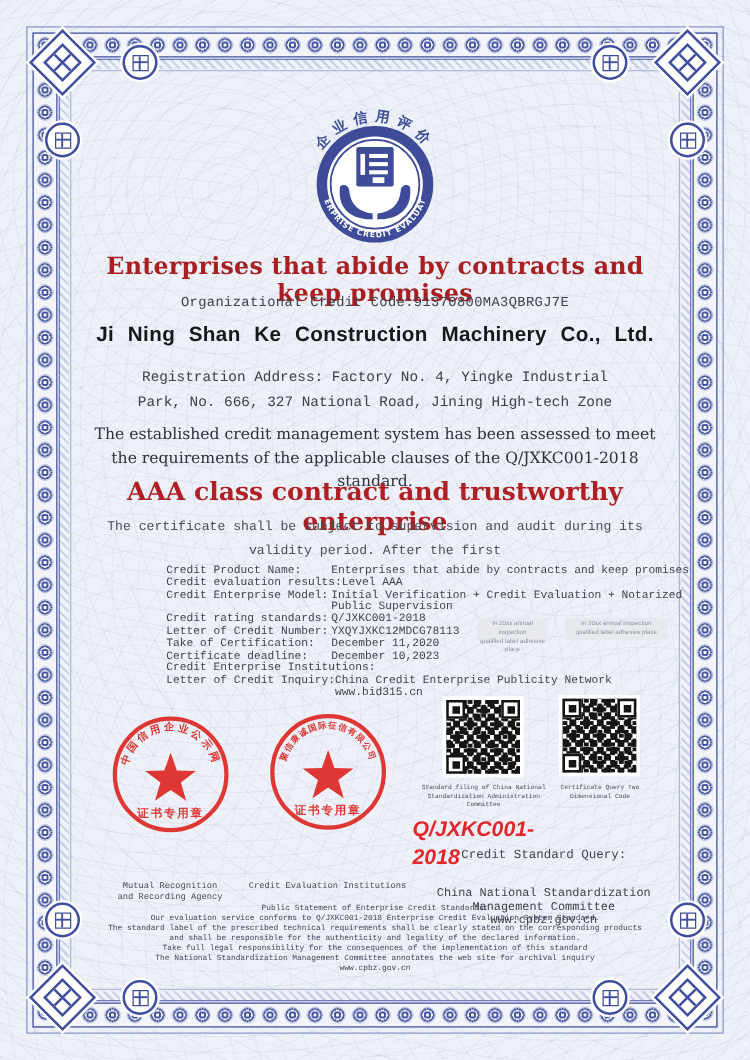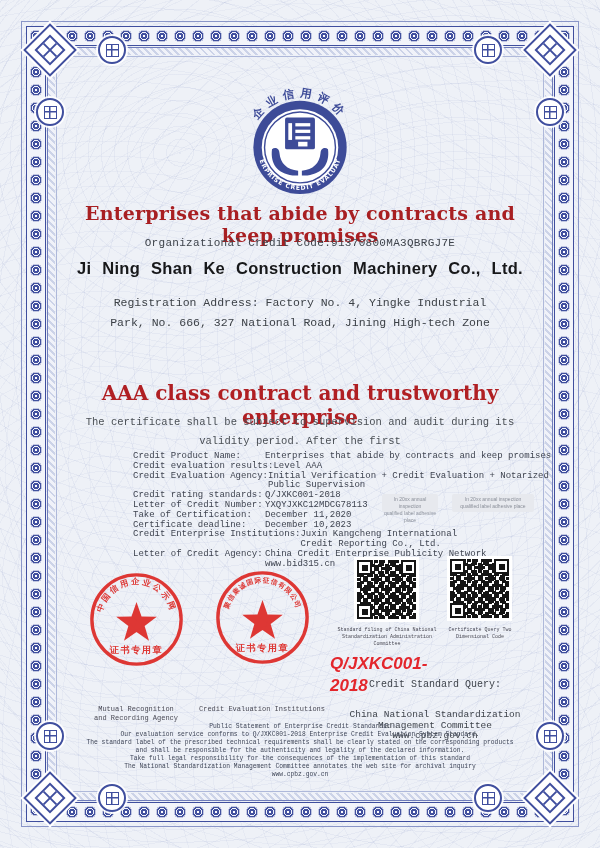--- a/index.html
+++ b/index.html
@@ -132,61 +132,63 @@
     </text>
   </svg>
 
   <div class="cert-title">Enterprises that abide by contracts and keep promises</div>
   <div class="code-line mono"><span>Organizational Credit Code:</span><span>91370800MA3QBRGJ7E</span></div>
   <div class="company">Ji Ning Shan Ke Construction Machinery Co., Ltd.</div>
   <div class="address mono">
     <div>Registration Address: Factory No. 4, Yingke Industrial</div>
     <div>Park, No. 666, 327 National Road, Jining High-tech Zone</div>
   </div>
+  <div class="statement">
+    <div>The established credit management system has been assessed to meet</div>
+    <div>the requirements of the applicable clauses of the Q/JXKC001-2018 standard.</div>
+  </div>
   <div class="award">AAA class contract and trustworthy enterprise</div>
   <div class="supervision mono">
     <div>The certificate shall be subject to supervision and audit during its validity period. After the first</div>
   </div>
 
   <div class="details mono">
     <div class="drow">
         <span class="dlabel">Credit Product Name:</span>
         <span class="dval">Enterprises that abide by contracts and keep promises</span>
       </div>
     <div class="drow">
         <span class="dlabel">Credit evaluation results:</span>
         <span class="dval">Level AAA</span>
       </div>
     <div class="drow">
-        <span class="dlabel">Credit Evaluation Agency:</span>
+        <span class="dlabel">Credit Enterprise Model:</span>
         <span class="dval">Initial Verification + Credit Evaluation + Notarized Public Supervision</span>
       </div>
     <div class="drow">
         <span class="dlabel">Credit rating standards:</span>
         <span class="dval">Q/JXKC001-2018</span>
       </div>
     <div class="drow">
         <span class="dlabel">Letter of Credit Number:</span>
         <span class="dval">YXQYJXKC12MDCG78113</span>
       </div>
     <div class="drow">
         <span class="dlabel">Take of Certification:</span>
         <span class="dval">December 11,2020</span>
       </div>
     <div class="drow">
         <span class="dlabel">Certificate deadline:</span>
         <span class="dval">December 10,2023</span>
       </div>
     <div class="drow">
         <span class="dlabel">Credit Enterprise Institutions:</span>
-        <span class="dval">Juxin Kangcheng International
-Credit Reporting Co., Ltd.</span>
-      </div>
-    <div class="drow">
-        <span class="dlabel">Letter of Credit Agency:</span>
+      </div>
+    <div class="drow">
+        <span class="dlabel">Letter of Credit Inquiry:</span>
         <span class="dval">China Credit Enterprise Publicity Network
 www.bid315.cn</span>
       </div>
   </div>
 
   <div class="insp-box insp-1">
     <div>In 20xx annual inspection</div>
     <div>qualified label adhesive place</div>
   </div>
   <div class="insp-box insp-2">

